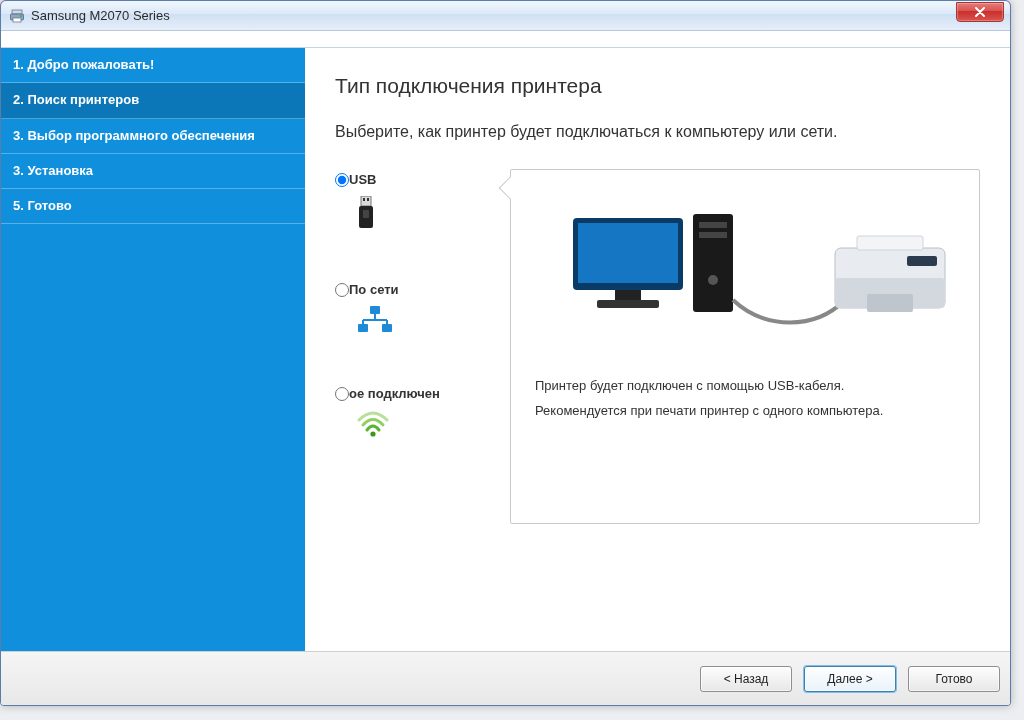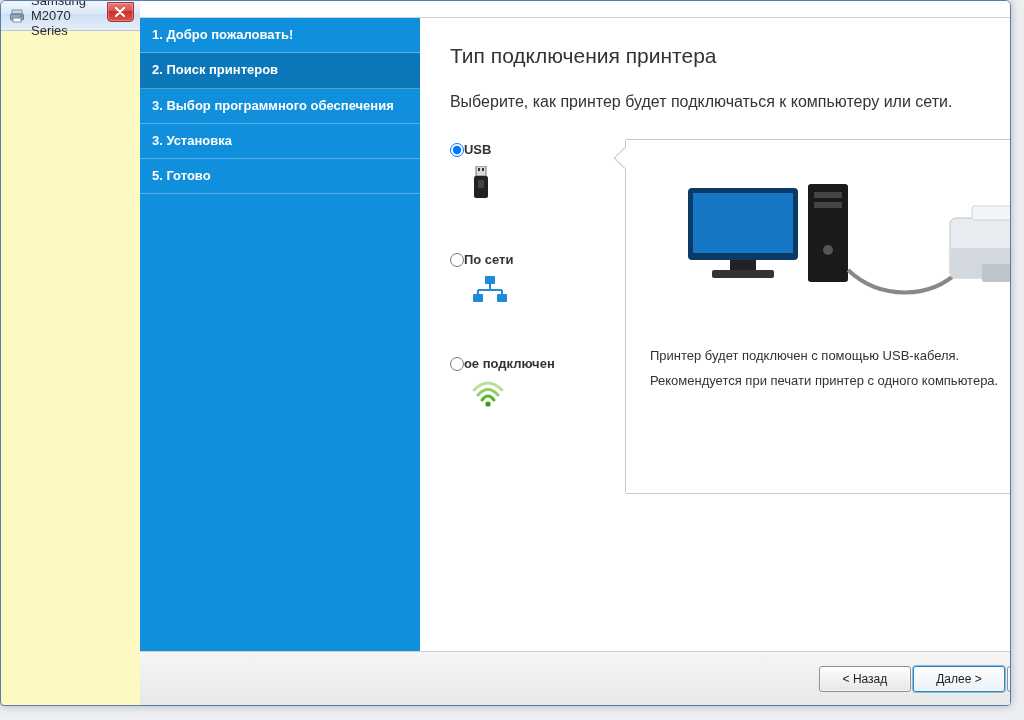--- a/index.html
+++ b/index.html
@@ -8,26 +8,26 @@
     font-size: 12px;
     background: #eceef1;
     width: 1024px;
     height: 720px;
     overflow: hidden;
   }
   .window {
     width: 1011px;
     height: 706px;
     margin: 0 0 0 0;
-    background: #fef9c3;
+    background: #ec4899;
     border: 1px solid #5a7ca8;
     border-radius: 6px 6px 4px 4px;
     box-shadow: 0 0 8px rgba(0,0,0,.25);
     display: flex;
-    flex-direction: row;
+    flex-direction: column;
     overflow: hidden;
   }
   .titlebar {
     height: 30px;
     background: linear-gradient(#f0f6fd, #dbe8f8 45%, #cfe0f4 46%, #e6eef9);
     border-bottom: 1px solid #b8c7dc;
     display: flex;
     align-items: center;
     padding: 0 6px 0 8px;
   }
@@ -58,21 +58,21 @@
   .topbar-pad {
     height: 16px;
     background: #fff;
   }
   .body {
     flex: 1;
     display: flex;
     border-top: 1px solid #c9d4e2;
   }
   .sidebar {
-    width: 280px;
+    width: 304px;
     background: #0f8fdc;
     color: #fff;
     display: flex;
     flex-direction: column;
   }
   .step {
     padding: 9px 12px;
     font-size: 13px;
     font-weight: bold;
     border-bottom: 1px solid rgba(255,255,255,.3);
@@ -154,22 +154,22 @@
     border-bottom: 1px solid #c9c9c9;
     transform: rotate(45deg);
   }
   .footer {
     height: 54px;
     background: linear-gradient(#f5f5f5,#e8e8e8);
     border-top: 1px solid #cfcfcf;
     display: flex;
     align-items: center;
     justify-content: flex-end;
-    padding: 0 26px;
-    gap: 2px;
+    padding: 0 10px;
+    gap: 12px;
   }
   .btn {
     min-width: 92px;
     height: 26px;
     padding: 0 14px;
     font-size: 12px;
     color: #222;
     background: linear-gradient(#fdfdfd,#e7e7e7);
     border: 1px solid #8f8f8f;
     border-radius: 3px;

